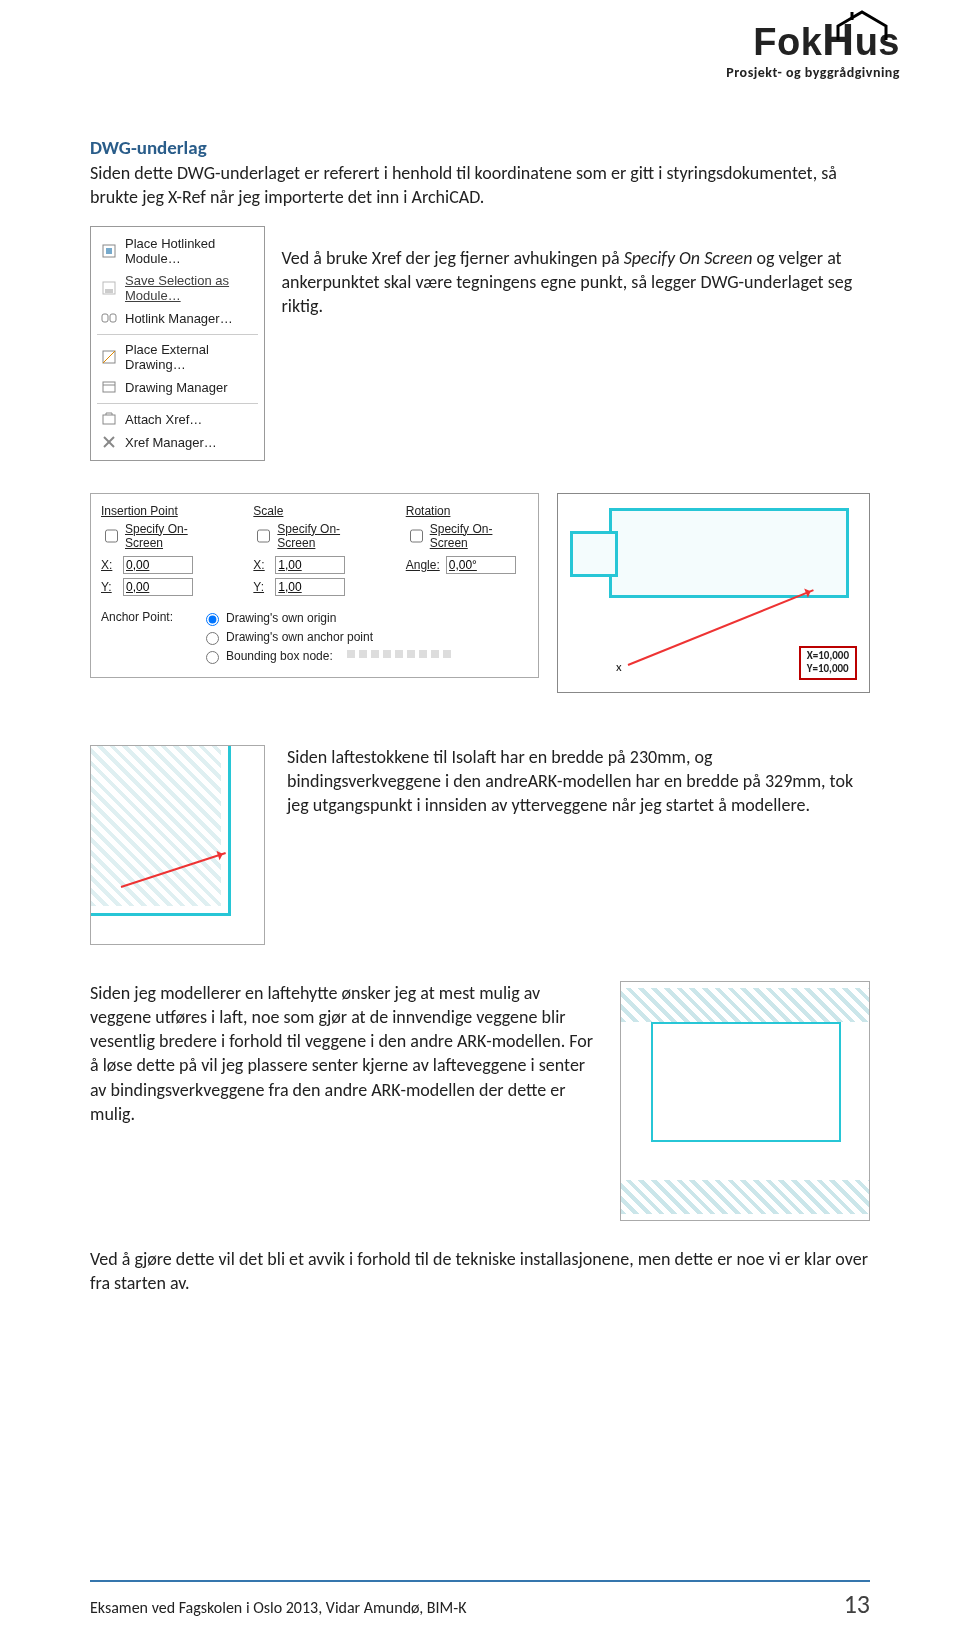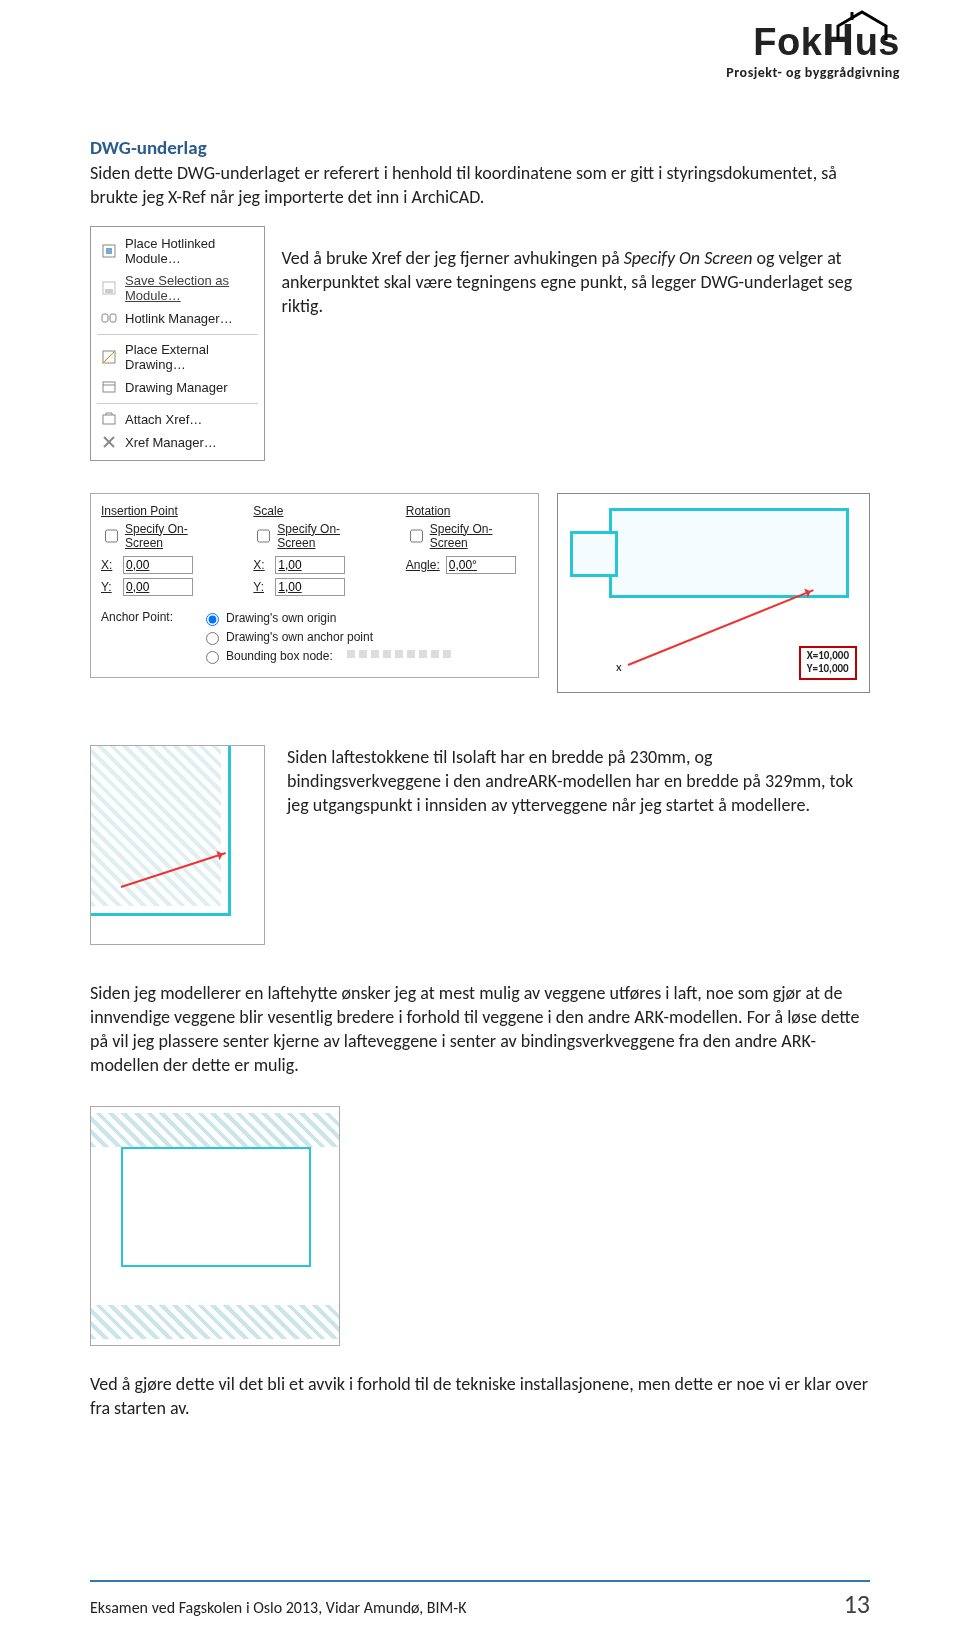--- a/index.html
+++ b/index.html
@@ -208,21 +208,20 @@
   }
   .section2 .text-col {
     font-size: 18px;
     line-height: 1.35;
   }
   .section3 {
     margin-top: 36px;
     display: flex;
     gap: 22px;
     align-items: flex-start;
-    flex-direction: column;
   }
   .section3 .text-col {
     flex: 1;
     font-size: 18px;
     line-height: 1.35;
   }
   .detail-img {
     width: 250px; height: 240px;
     border: 1px solid #aaa;
     background: #fff;

